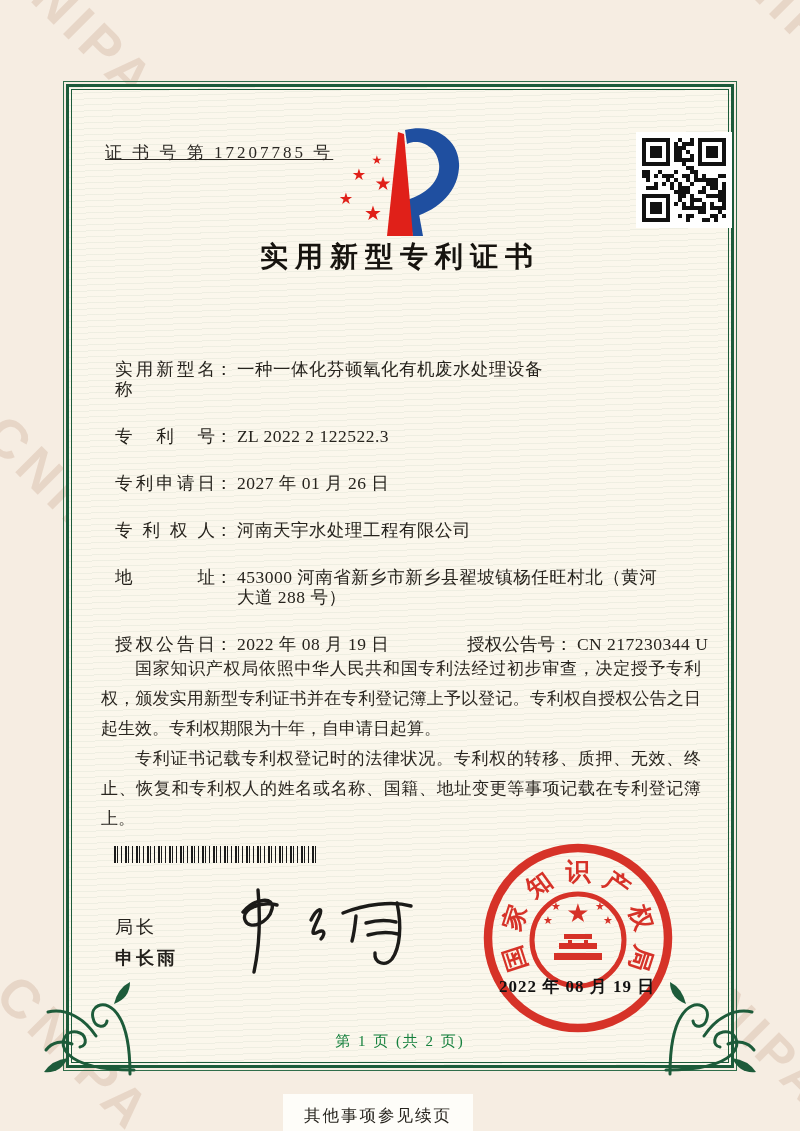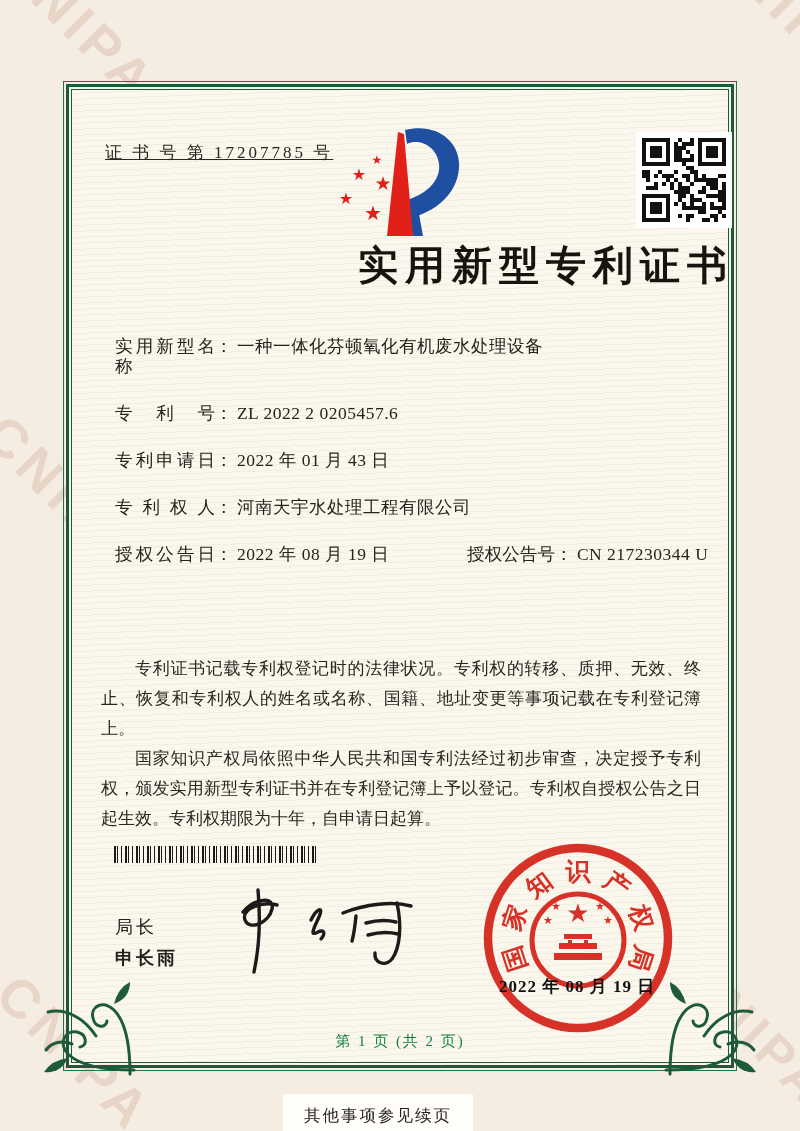--- a/index.html
+++ b/index.html
@@ -29,26 +29,26 @@
   .frame::after{
     content:"";position:absolute;inset:2px;border:1px solid #1c5b3a;pointer-events:none;
   }
   .cert-number{
     position:absolute;left:105px;top:141px;font-size:17px;letter-spacing:3px;color:#2a2722;text-decoration:underline;
   }
   .qr-box{
     position:absolute;left:636px;top:132px;width:96px;height:96px;background:#ffffff;
   }
   .main-title{
-    position:absolute;left:66px;top:238px;width:668px;text-align:right;
-    font-size:40px;font-weight:600;letter-spacing:7px;color:#17140f;
+    position:absolute;left:66px;top:238px;width:668px;text-align:center;
+    font-size:28px;font-weight:600;letter-spacing:7px;color:#17140f;
   }
   
   .fields{position:absolute;left:115px;top:336px;width:560px;font-size:17.5px;color:#26231d;}
-  .frow{margin-bottom:27px;line-height:20px;position:relative;min-height:20px;}
+  .frow{margin-bottom:27px;line-height:20px;position:relative;min-height:20px;margin-top:23px;}
   .flabel{display:inline-block;width:100px;text-align:justify;text-align-last:justify;vertical-align:top;}
   .fcolon{display:inline-block;vertical-align:top;}
   .fvalue{display:inline-block;max-width:432px;vertical-align:top;letter-spacing:0.5px;}
   .fpair2{position:absolute;left:352px;top:0;white-space:nowrap;}
   .fpair2 .flabel{width:88px;}
   
   .body-text{
     position:absolute;left:101px;top:654px;width:600px;
     font-size:17px;line-height:30px;text-align:justify;color:#2a2620;
   }
@@ -251,43 +251,47 @@
 
 <div class="main-title">实用新型专利证书</div>
 
 <div class="fields">
   <div class="frow">
     <span class="flabel">实用新型名称</span><span class="fcolon">：</span>
     <span class="fvalue">一种一体化芬顿氧化有机废水处理设备</span>
   </div>
   <div class="frow">
     <span class="flabel">专利号</span><span class="fcolon">：</span>
-    <span class="fvalue">ZL 2022 2 0205457.6</span>
+    <span class="fvalue">ZL 2022 2 122522.3</span>
   </div>
   <div class="frow">
     <span class="flabel">专利申请日</span><span class="fcolon">：</span>
-    <span class="fvalue">2022 年 01 月 43 日</span>
+    <span class="fvalue">2027 年 01 月 26 日</span>
   </div>
   <div class="frow">
     <span class="flabel">专利权人</span><span class="fcolon">：</span>
     <span class="fvalue">河南天宇水处理工程有限公司</span>
+  </div>
+  <div class="frow">
+    <span class="flabel">地址</span><span class="fcolon">：</span>
+    <span class="fvalue" style="width:432px;">453000 河南省新乡市新乡县翟坡镇杨任旺村北（黄河大道 288 号）</span>
   </div>
   <div class="frow">
     <span class="flabel">授权公告日</span><span class="fcolon">：</span>
     <span class="fvalue">2022 年 08 月 19 日</span>
     <span class="fpair2">
       <span class="flabel">授权公告号</span><span class="fcolon">：</span>
       <span class="fvalue">CN 217230344 U</span>
     </span>
   </div>
 </div>
 
 <div class="body-text">
+  <p>国家知识产权局依照中华人民共和国专利法经过初步审查，决定授予专利权，颁发实用新型专利证书并在专利登记簿上予以登记。专利权自授权公告之日起生效。专利权期限为十年，自申请日起算。</p>
   <p>专利证书记载专利权登记时的法律状况。专利权的转移、质押、无效、终止、恢复和专利权人的姓名或名称、国籍、地址变更等事项记载在专利登记簿上。</p>
-  <p>国家知识产权局依照中华人民共和国专利法经过初步审查，决定授予专利权，颁发实用新型专利证书并在专利登记簿上予以登记。专利权自授权公告之日起生效。专利权期限为十年，自申请日起算。</p>
 </div>
 
 <div class="barcode"></div>
 
 <div class="signer-title">局长</div>
 <div class="signer-name">申长雨</div>
 
 <svg class="signature-svg" width="200" height="100" viewBox="0 0 200 100">
   <g fill="none" stroke="#1c1b19" stroke-width="3.4" stroke-linecap="round" stroke-linejoin="round">
     <path d="M18,30 C30,16 50,14 47,27 C44,41 24,49 20,38 C16,27 36,19 52,23"></path>

